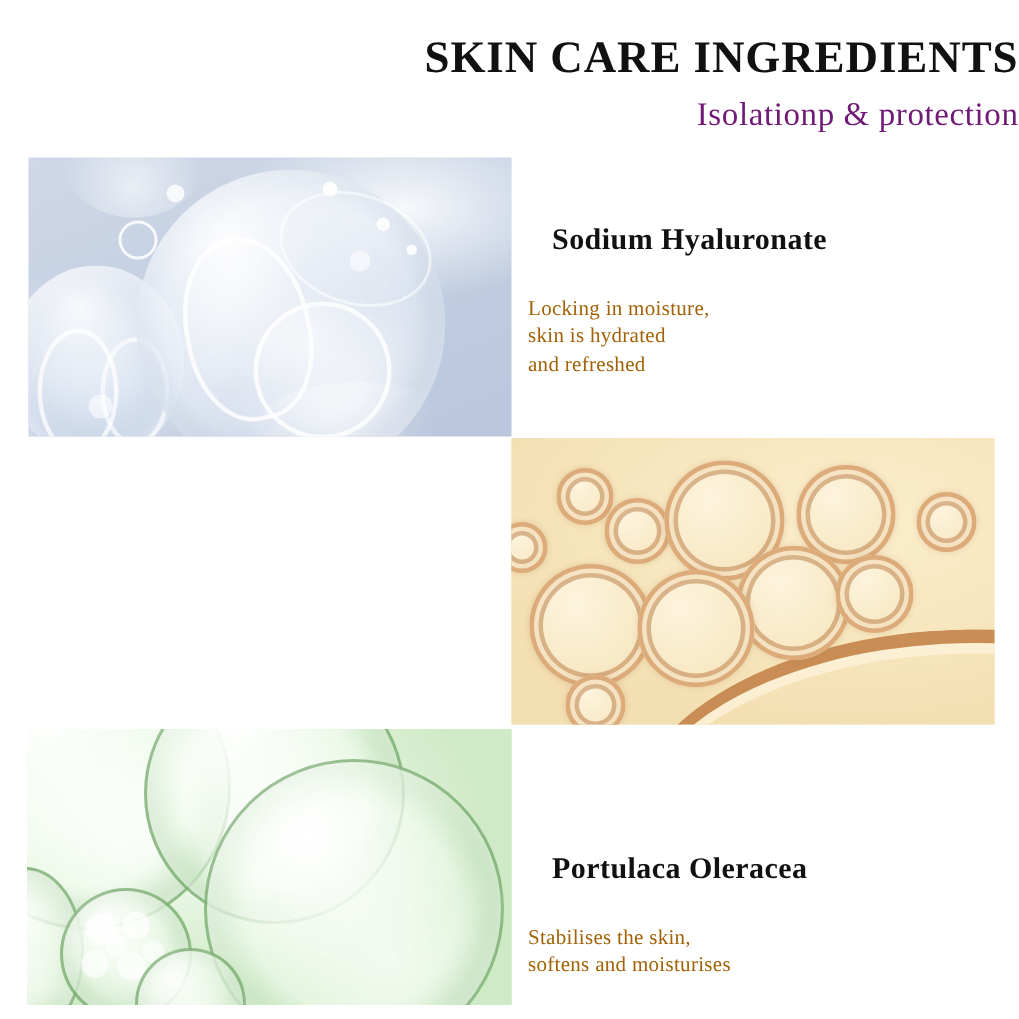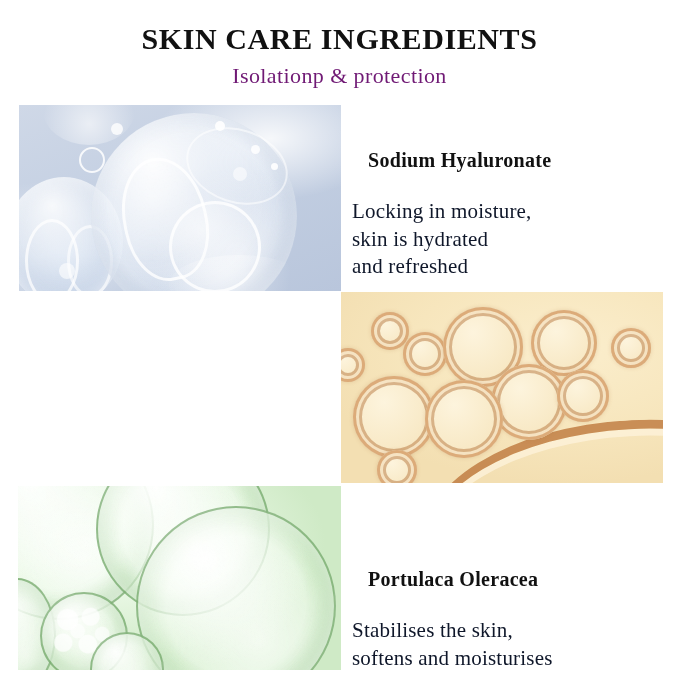--- a/index.html
+++ b/index.html
@@ -15,21 +15,21 @@
     font-family: "Liberation Serif", "DejaVu Serif", serif;
     color: #1a1a1a;
   }
 
   
   .header {
     position: absolute;
     left: 0;
     top: 0;
     width: 679px;
-    text-align: center;
+    text-align: right;
   }
   .title {
     margin: 0;
     padding-top: 22px;
     font-size: 30px;
     font-weight: bold;
     letter-spacing: 0.6px;
     color: #111111;
     font-family: "Liberation Serif", "DejaVu Serif", serif;
   }
@@ -218,24 +218,24 @@
     margin: 16px;
     font-size: 20px;
     font-weight: bold;
     letter-spacing: 0.3px;
     color: #111111;
     white-space: nowrap;
   }
   .block-body {
     margin: 0;
     padding-top: 10px;
-    font-size: 21px;
+    font-size: 14px;
     line-height: 1.32;
     letter-spacing: 0.2px;
-    color: #0f172a;
+    color: #a16207;
     white-space: pre-line;
   }
 
   .block-hyaluronate { left: 352px; top: 133px; width: 320px; }
   .block-squalane    { left: 56px;  top: 330px; width: 300px; }
   .block-portulaca   { left: 352px; top: 552px; width: 320px; }
 </style>
 </head>
 <body>
 

